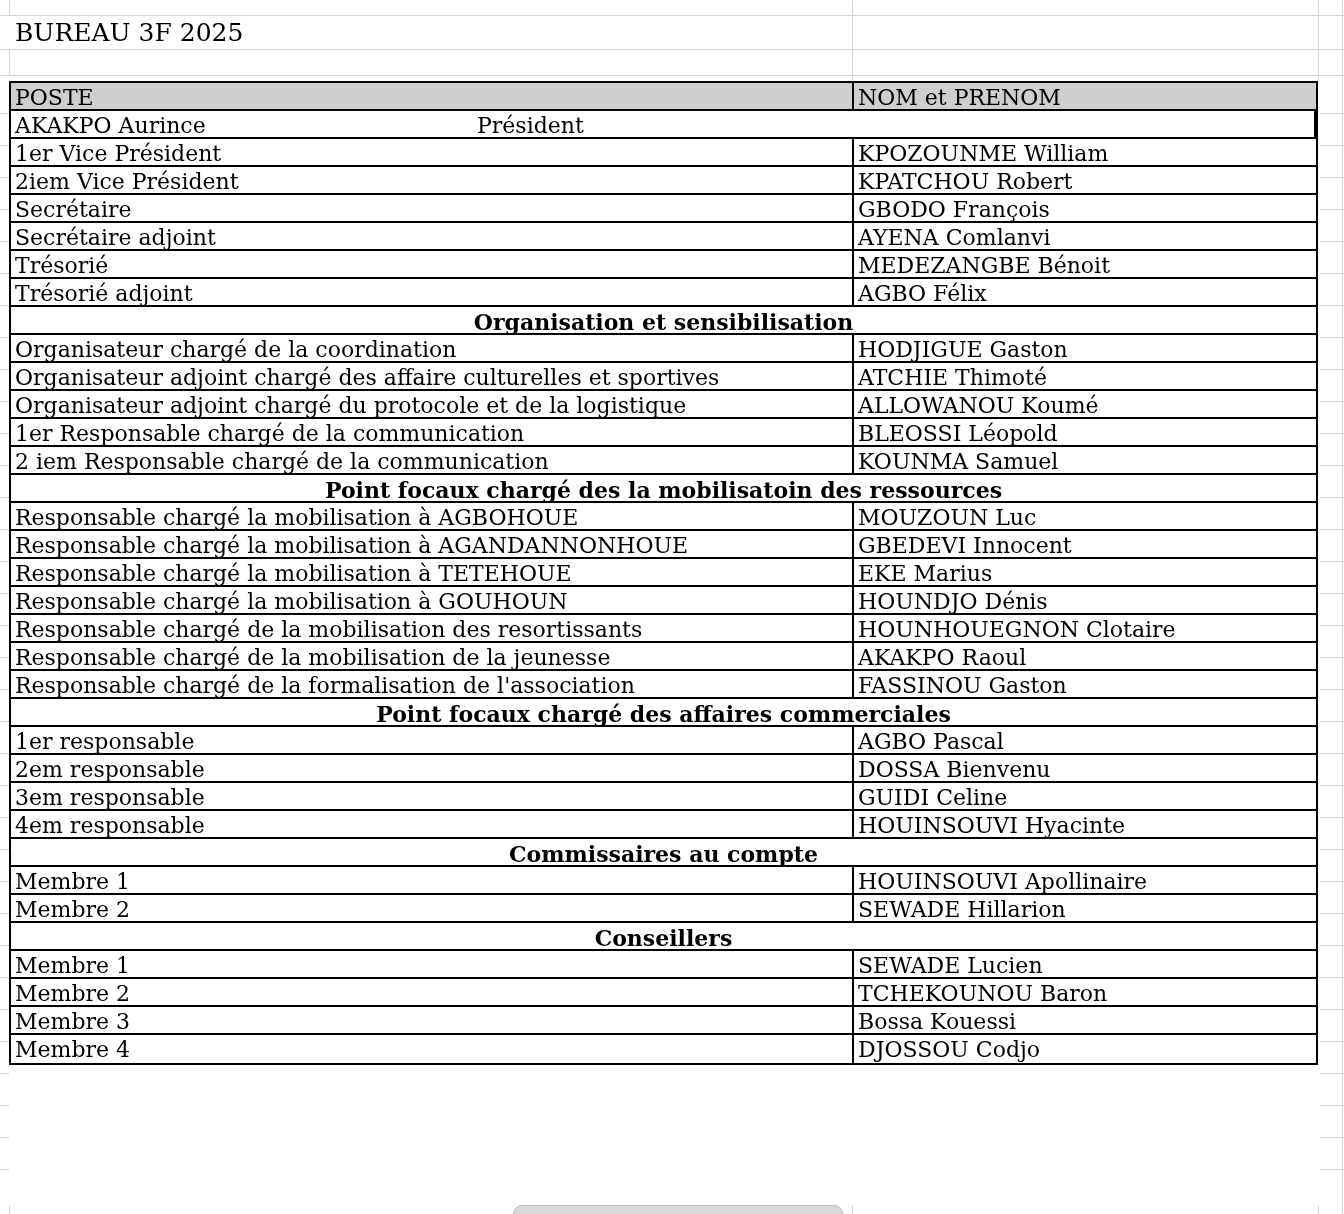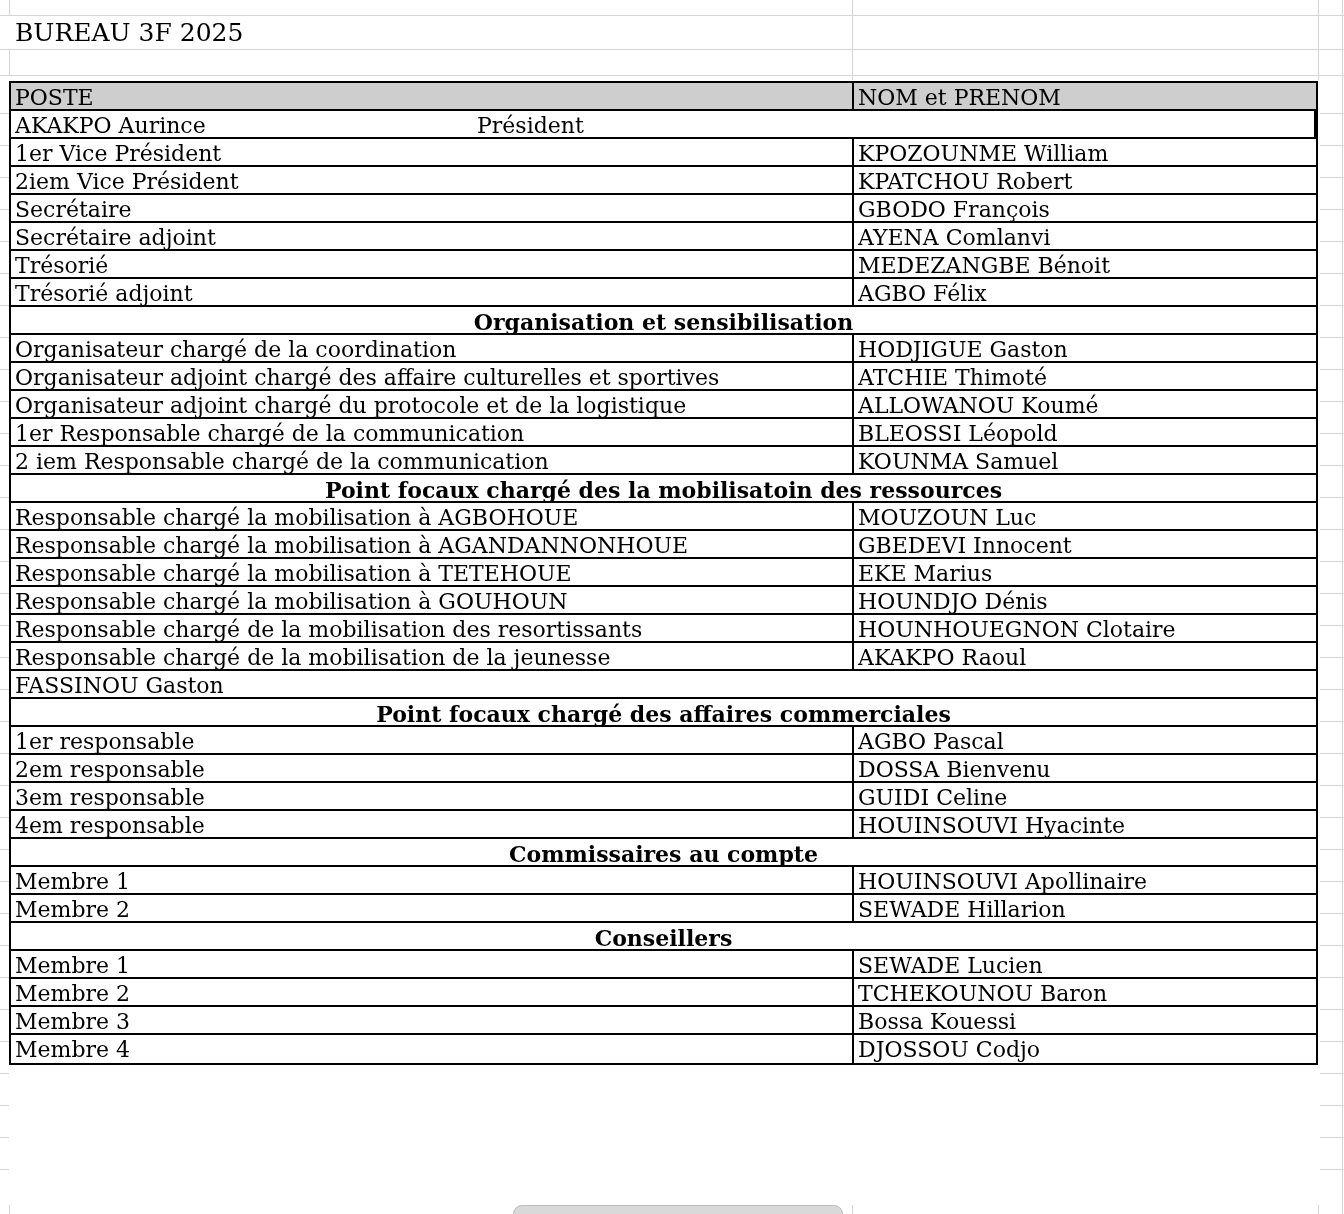--- a/index.html
+++ b/index.html
@@ -218,20 +218,21 @@
     </div>
     <div class="trow">
       <div class="cell poste">Responsable chargé de la mobilisation des resortissants</div>
       <div class="cell nom">HOUNHOUEGNON Clotaire</div>
     </div>
     <div class="trow">
       <div class="cell poste">Responsable chargé de la mobilisation de la jeunesse</div>
       <div class="cell nom">AKAKPO Raoul</div>
     </div>
     <div class="trow">
+      <div class="cell poste">Responsable chargé de la formalisation de l'association</div>
       <div class="cell nom">FASSINOU Gaston</div>
     </div>
     <div class="trow section">
       <div class="cell">Point focaux chargé des affaires commerciales</div>
     </div>
     <div class="trow">
       <div class="cell poste">1er responsable</div>
       <div class="cell nom">AGBO Pascal</div>
     </div>
     <div class="trow">

